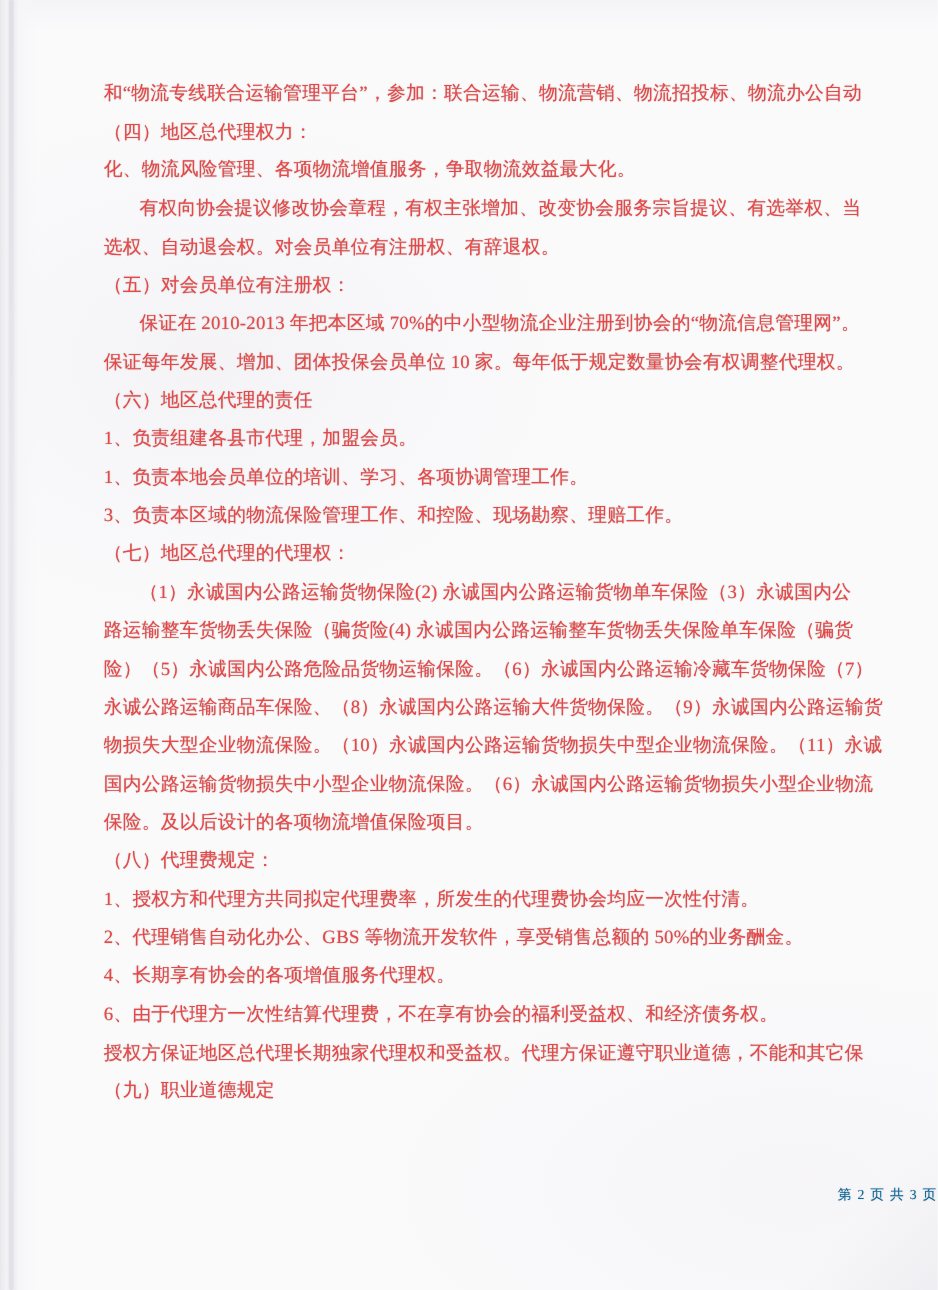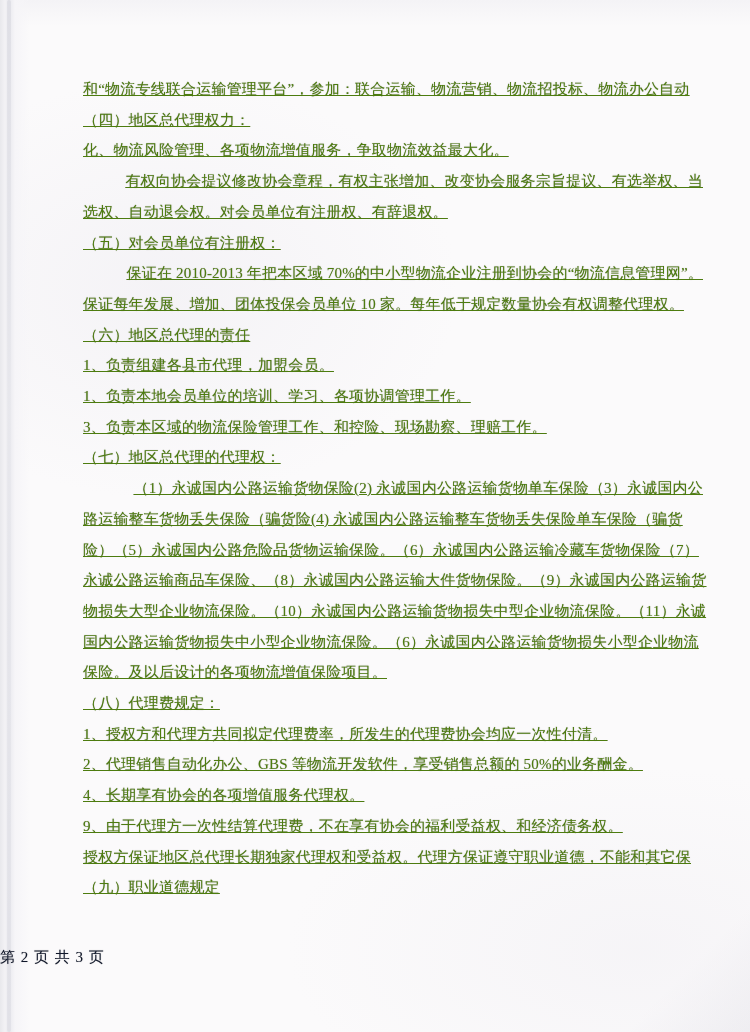--- a/index.html
+++ b/index.html
@@ -21,45 +21,43 @@
       linear-gradient(135deg, rgba(251,250,251,0) 93%, rgba(228,227,233,0.55) 100%),
       #fbfafb;
   }
   .scan-page {
     position: absolute;
     inset: 0;
   }
   .doc-lines {
     position: absolute;
     left: 83px;
-    top: 74px;
+    top: 60px;
     width: 620px;
-    color: #4d7c0f;
+    color: #ef4444;
     font-size: 15px;
     line-height: 30.7px;
     text-shadow: 0 0 1px rgba(52,48,44,0.45);
-    text-decoration: underline;
   }
   .doc-lines .line {
     white-space: nowrap;
     overflow: visible;
     letter-spacing: 0.2px;
   }
   .doc-lines .line.indent {
     padding-left: 1.9em;
-    text-align: right;
   }
   .page-footer {
     position: absolute;
     left: 0;
     top: 948px;
     width: 100%;
-    text-align: left;
-    color: #0f172a;
-    font-size: 15px;
+    text-align: right;
+    color: #0369a1;
+    font-size: 11px;
     letter-spacing: 1px;
     text-shadow: 0 0 1px rgba(60,56,52,0.4);
   }
   
   .edge-streak {
     position: absolute;
     left: 7px;
     top: 0;
     width: 4px;
     height: 1032px;
@@ -92,19 +90,19 @@
       <div class="line">路运输整车货物丢失保险（骗货险(4) 永诚国内公路运输整车货物丢失保险单车保险（骗货</div>
       <div class="line">险）（5）永诚国内公路危险品货物运输保险。（6）永诚国内公路运输冷藏车货物保险（7）</div>
       <div class="line">永诚公路运输商品车保险、（8）永诚国内公路运输大件货物保险。（9）永诚国内公路运输货</div>
       <div class="line">物损失大型企业物流保险。（10）永诚国内公路运输货物损失中型企业物流保险。（11）永诚</div>
       <div class="line">国内公路运输货物损失中小型企业物流保险。（6）永诚国内公路运输货物损失小型企业物流</div>
       <div class="line">保险。及以后设计的各项物流增值保险项目。</div>
       <div class="line">（八）代理费规定：</div>
       <div class="line">1、授权方和代理方共同拟定代理费率，所发生的代理费协会均应一次性付清。</div>
       <div class="line">2、代理销售自动化办公、GBS 等物流开发软件，享受销售总额的 50%的业务酬金。</div>
       <div class="line">4、长期享有协会的各项增值服务代理权。</div>
-      <div class="line">9、由于代理方一次性结算代理费，不在享有协会的福利受益权、和经济债务权。</div>
+      <div class="line">6、由于代理方一次性结算代理费，不在享有协会的福利受益权、和经济债务权。</div>
       <div class="line">授权方保证地区总代理长期独家代理权和受益权。代理方保证遵守职业道德，不能和其它保</div>
       <div class="line">（九）职业道德规定</div>
     </div>
 
   <div class="page-footer">第 2 页 共 3 页</div>
 </div>
 
 </body></html>

